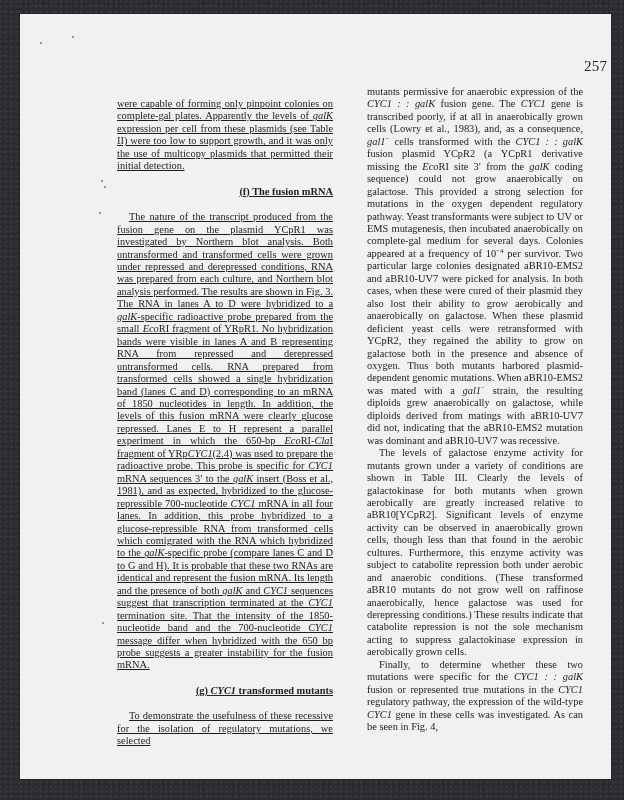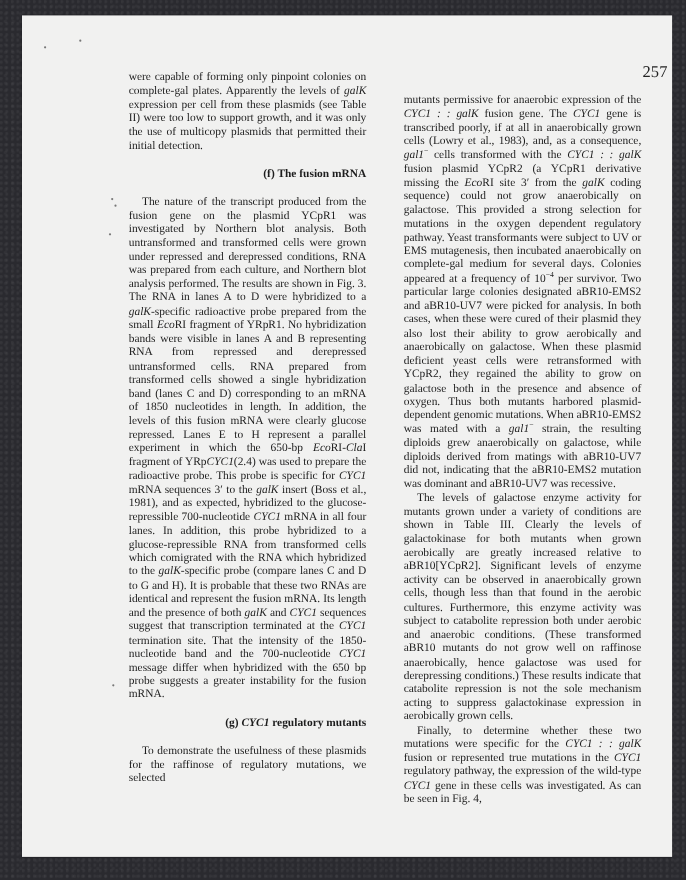--- a/index.html
+++ b/index.html
@@ -19,41 +19,41 @@
   }
   .page-number {
     position: absolute; left: 584px; top: 58px; 
     font-size: 15px; color: #222; letter-spacing: 0.2px;
   }
   .col {
     position: absolute; top: 80px; width: 216px;
     font-size: 10.4px; line-height: 12.45px; color: #1d1d1d;
     text-align: justify; hyphens: none;
   }
-  .col-left { left: 117px; top: 65px; }
+  .col-left { left: 117px; top: 98px; text-decoration: underline; }
   .col-right { left: 367px; top: 86px; }
   .col p { margin: 0; }
   .indent { text-indent: 12px; }
   .heading { font-weight: bold; margin: 13px 0 13px 0 !important; text-align: right; }
   .heading i { font-weight: bold; }
   i { font-style: italic; }
   .speck { position: absolute; width: 2px; height: 2px; border-radius: 1px; background: #777; }
 </style>
 </head>
 <body>
 
 <div class="page"></div>
 <div class="page-number">257</div>
 
 <div class="col col-left">
   <p>were capable of forming only pinpoint colonies on complete-gal plates. Apparently the levels of <i>galK</i> expression per cell from these plasmids (see Table II) were too low to support growth, and it was only the use of multicopy plasmids that permitted their initial detection.</p>
   <p class="heading">(f) The fusion mRNA</p>
   <p class="indent">The nature of the transcript produced from the fusion gene on the plasmid YCpR1 was investigated by Northern blot analysis. Both untransformed and transformed cells were grown under repressed and derepressed conditions, RNA was prepared from each culture, and Northern blot analysis performed. The results are shown in Fig. 3. The RNA in lanes A to D were hybridized to a <i>galK</i>-specific radioactive probe prepared from the small <i>Eco</i>RI fragment of YRpR1. No hybridization bands were visible in lanes A and B representing RNA from repressed and derepressed untransformed cells. RNA prepared from transformed cells showed a single hybridization band (lanes C and D) corresponding to an mRNA of 1850 nucleotides in length. In addition, the levels of this fusion mRNA were clearly glucose repressed. Lanes E to H represent a parallel experiment in which the 650-bp <i>Eco</i>RI-<i>Cla</i>I fragment of YRp<i>CYC1</i>(2.4) was used to prepare the radioactive probe. This probe is specific for <i>CYC1</i> mRNA sequences 3′ to the <i>galK</i> insert (Boss et al., 1981), and as expected, hybridized to the glucose-repressible 700-nucleotide <i>CYC1</i> mRNA in all four lanes. In addition, this probe hybridized to a glucose-repressible RNA from transformed cells which comigrated with the RNA which hybridized to the <i>galK</i>-specific probe (compare lanes C and D to G and H). It is probable that these two RNAs are identical and represent the fusion mRNA. Its length and the presence of both <i>galK</i> and <i>CYC1</i> sequences suggest that transcription terminated at the <i>CYC1</i> termination site. That the intensity of the 1850-nucleotide band and the 700-nucleotide <i>CYC1</i> message differ when hybridized with the 650 bp probe suggests a greater instability for the fusion mRNA.</p>
-  <p class="heading"><span>(g) </span><i>CYC1</i><span> regulatory mutants</span></p>
-  <p class="indent">To demonstrate the usefulness of these plasmids for the raffinose of regulatory mutations, we selected</p>
+  <p class="heading"><span>(g) </span><i>CYC1</i><span> transformed mutants</span></p>
+  <p class="indent">To demonstrate the usefulness of these recessive for the isolation of regulatory mutations, we selected</p>
 </div>
 
 <div class="col col-right">
   <p>mutants permissive for anaerobic expression of the <i>CYC1 : : galK</i> fusion gene. The <i>CYC1</i> gene is transcribed poorly, if at all in anaerobically grown cells (Lowry et al., 1983), and, as a consequence, <i>gal1</i><sup style="font-size: 7px; line-height: 0;">−</sup> cells transformed with the <i>CYC1 : : galK</i> fusion plasmid YCpR2 (a YCpR1 derivative missing the <i>Eco</i>RI site 3′ from the <i>galK</i> coding sequence) could not grow anaerobically on galactose. This provided a strong selection for mutations in the oxygen dependent regulatory pathway. Yeast transformants were subject to UV or EMS mutagenesis, then incubated anaerobically on complete-gal medium for several days. Colonies appeared at a frequency of 10<sup style="font-size: 7px; line-height: 0;">−4</sup> per survivor. Two particular large colonies designated aBR10-EMS2 and aBR10-UV7 were picked for analysis. In both cases, when these were cured of their plasmid they also lost their ability to grow aerobically and anaerobically on galactose. When these plasmid deficient yeast cells were retransformed with YCpR2, they regained the ability to grow on galactose both in the presence and absence of oxygen. Thus both mutants harbored plasmid-dependent genomic mutations. When aBR10-EMS2 was mated with a <i>gal1</i><sup style="font-size: 7px; line-height: 0;">−</sup> strain, the resulting diploids grew anaerobically on galactose, while diploids derived from matings with aBR10-UV7 did not, indicating that the aBR10-EMS2 mutation was dominant and aBR10-UV7 was recessive.</p>
   <p class="indent">The levels of galactose enzyme activity for mutants grown under a variety of conditions are shown in Table III. Clearly the levels of galactokinase for both mutants when grown aerobically are greatly increased relative to aBR10[YCpR2]. Significant levels of enzyme activity can be observed in anaerobically grown cells, though less than that found in the aerobic cultures. Furthermore, this enzyme activity was subject to catabolite repression both under aerobic and anaerobic conditions. (These transformed aBR10 mutants do not grow well on raffinose anaerobically, hence galactose was used for derepressing conditions.) These results indicate that catabolite repression is not the sole mechanism acting to suppress galactokinase expression in aerobically grown cells.</p>
   <p class="indent">Finally, to determine whether these two mutations were specific for the <i>CYC1 : : galK</i> fusion or represented true mutations in the <i>CYC1</i> regulatory pathway, the expression of the wild-type <i>CYC1</i> gene in these cells was investigated. As can be seen in Fig. 4,</p>
 </div>
 
 <div class="speck" style="left:40px;top:42px"></div>
 <div class="speck" style="left:72px;top:36px"></div>

